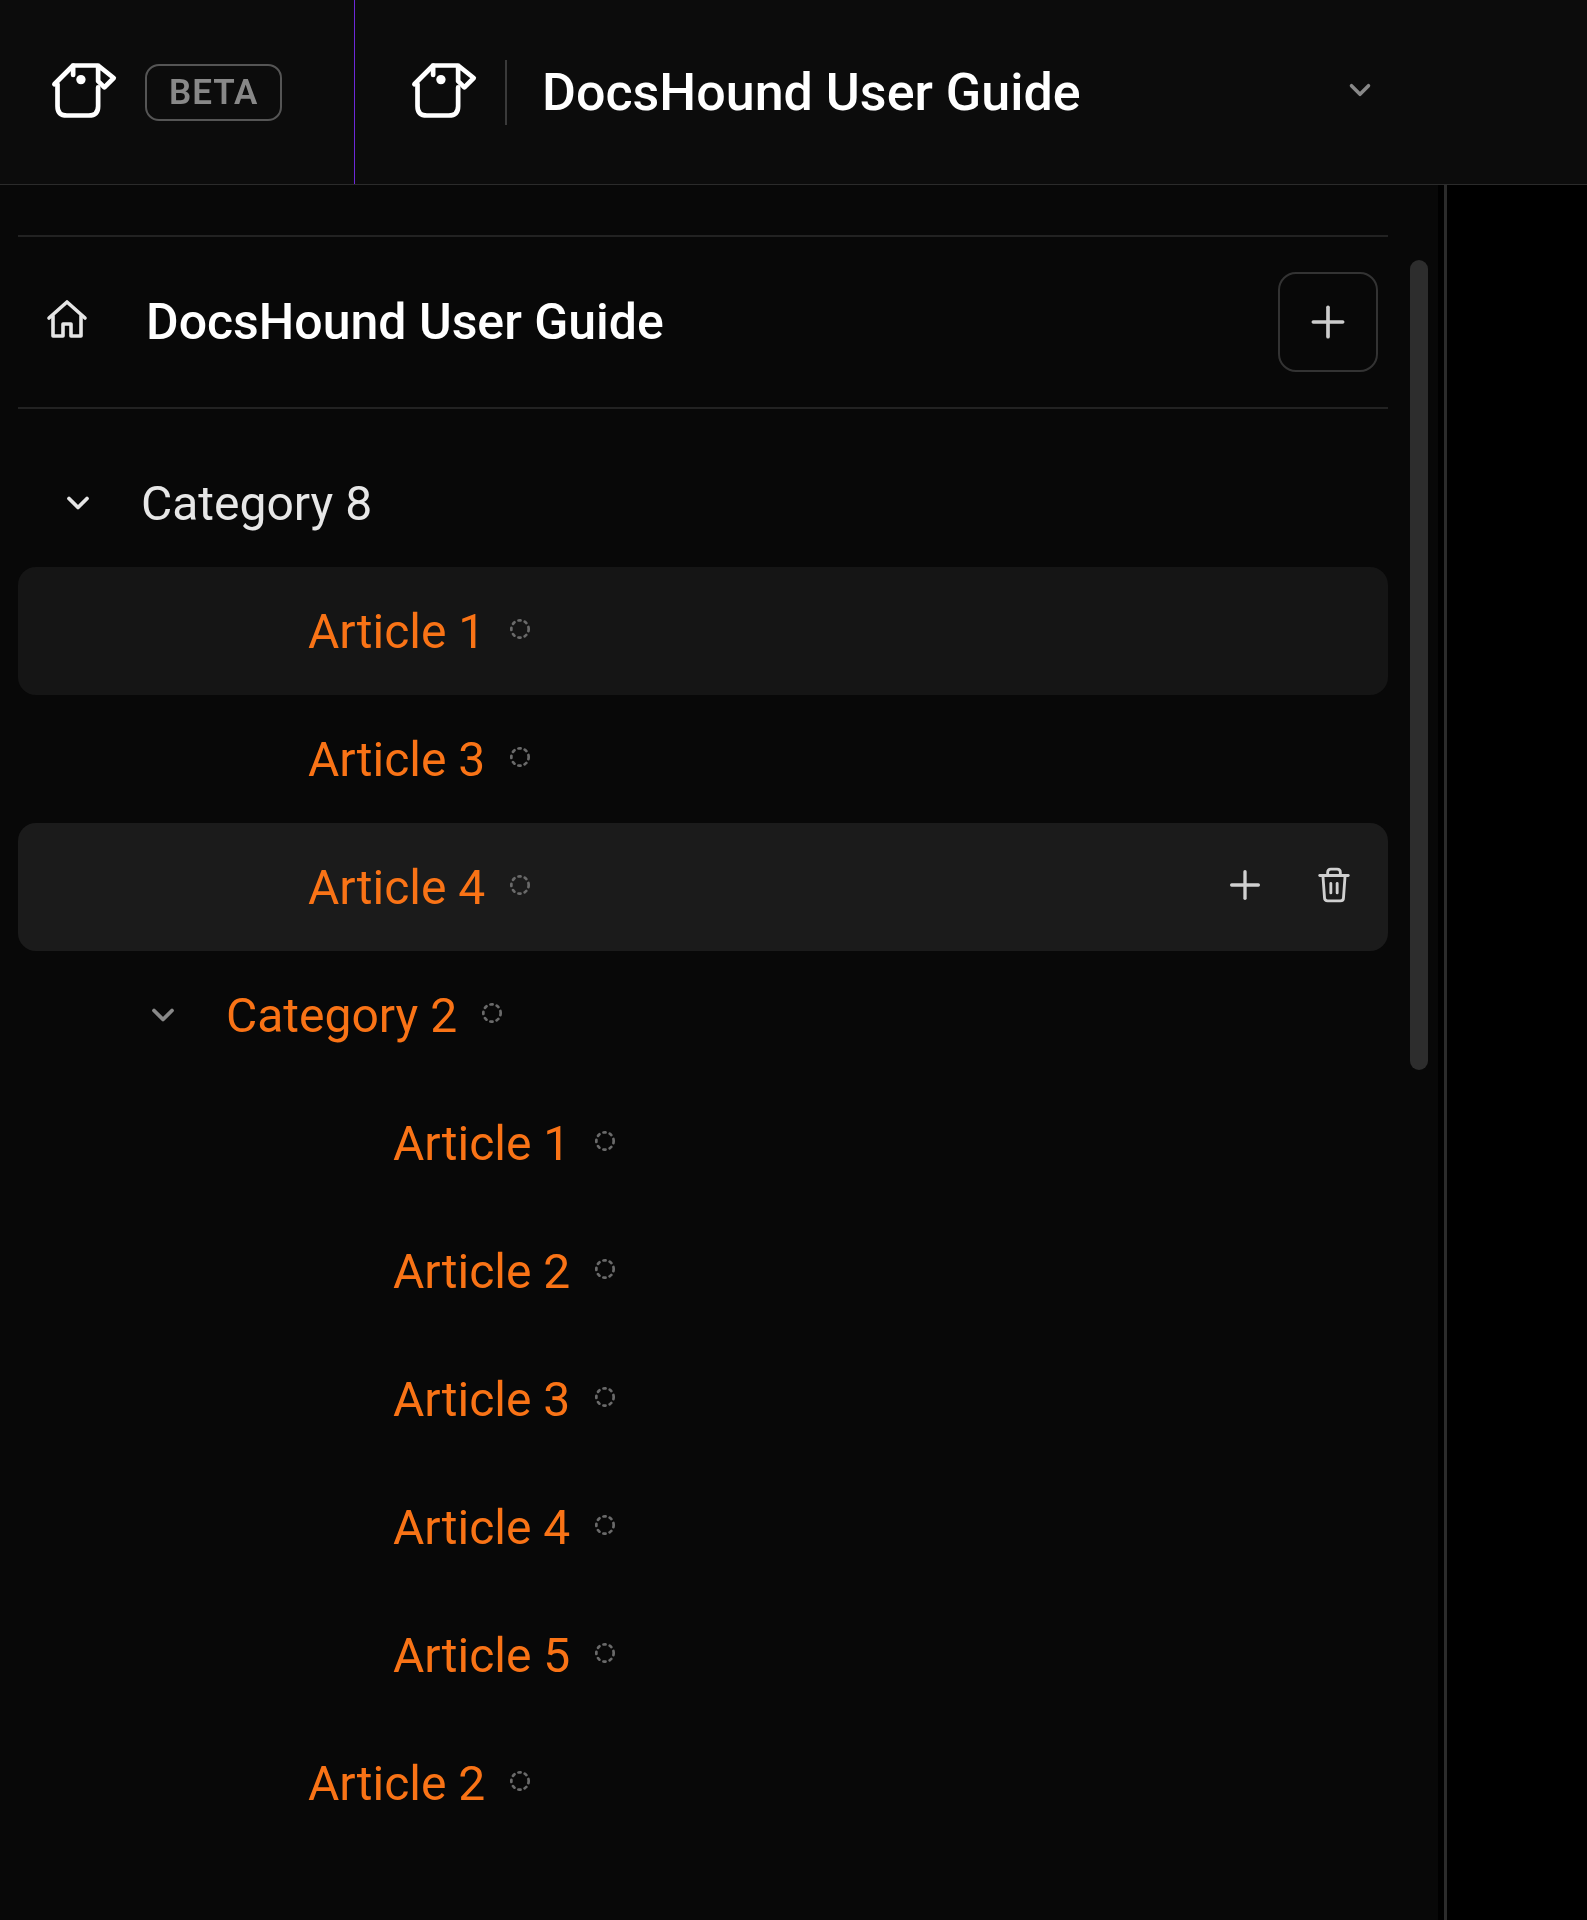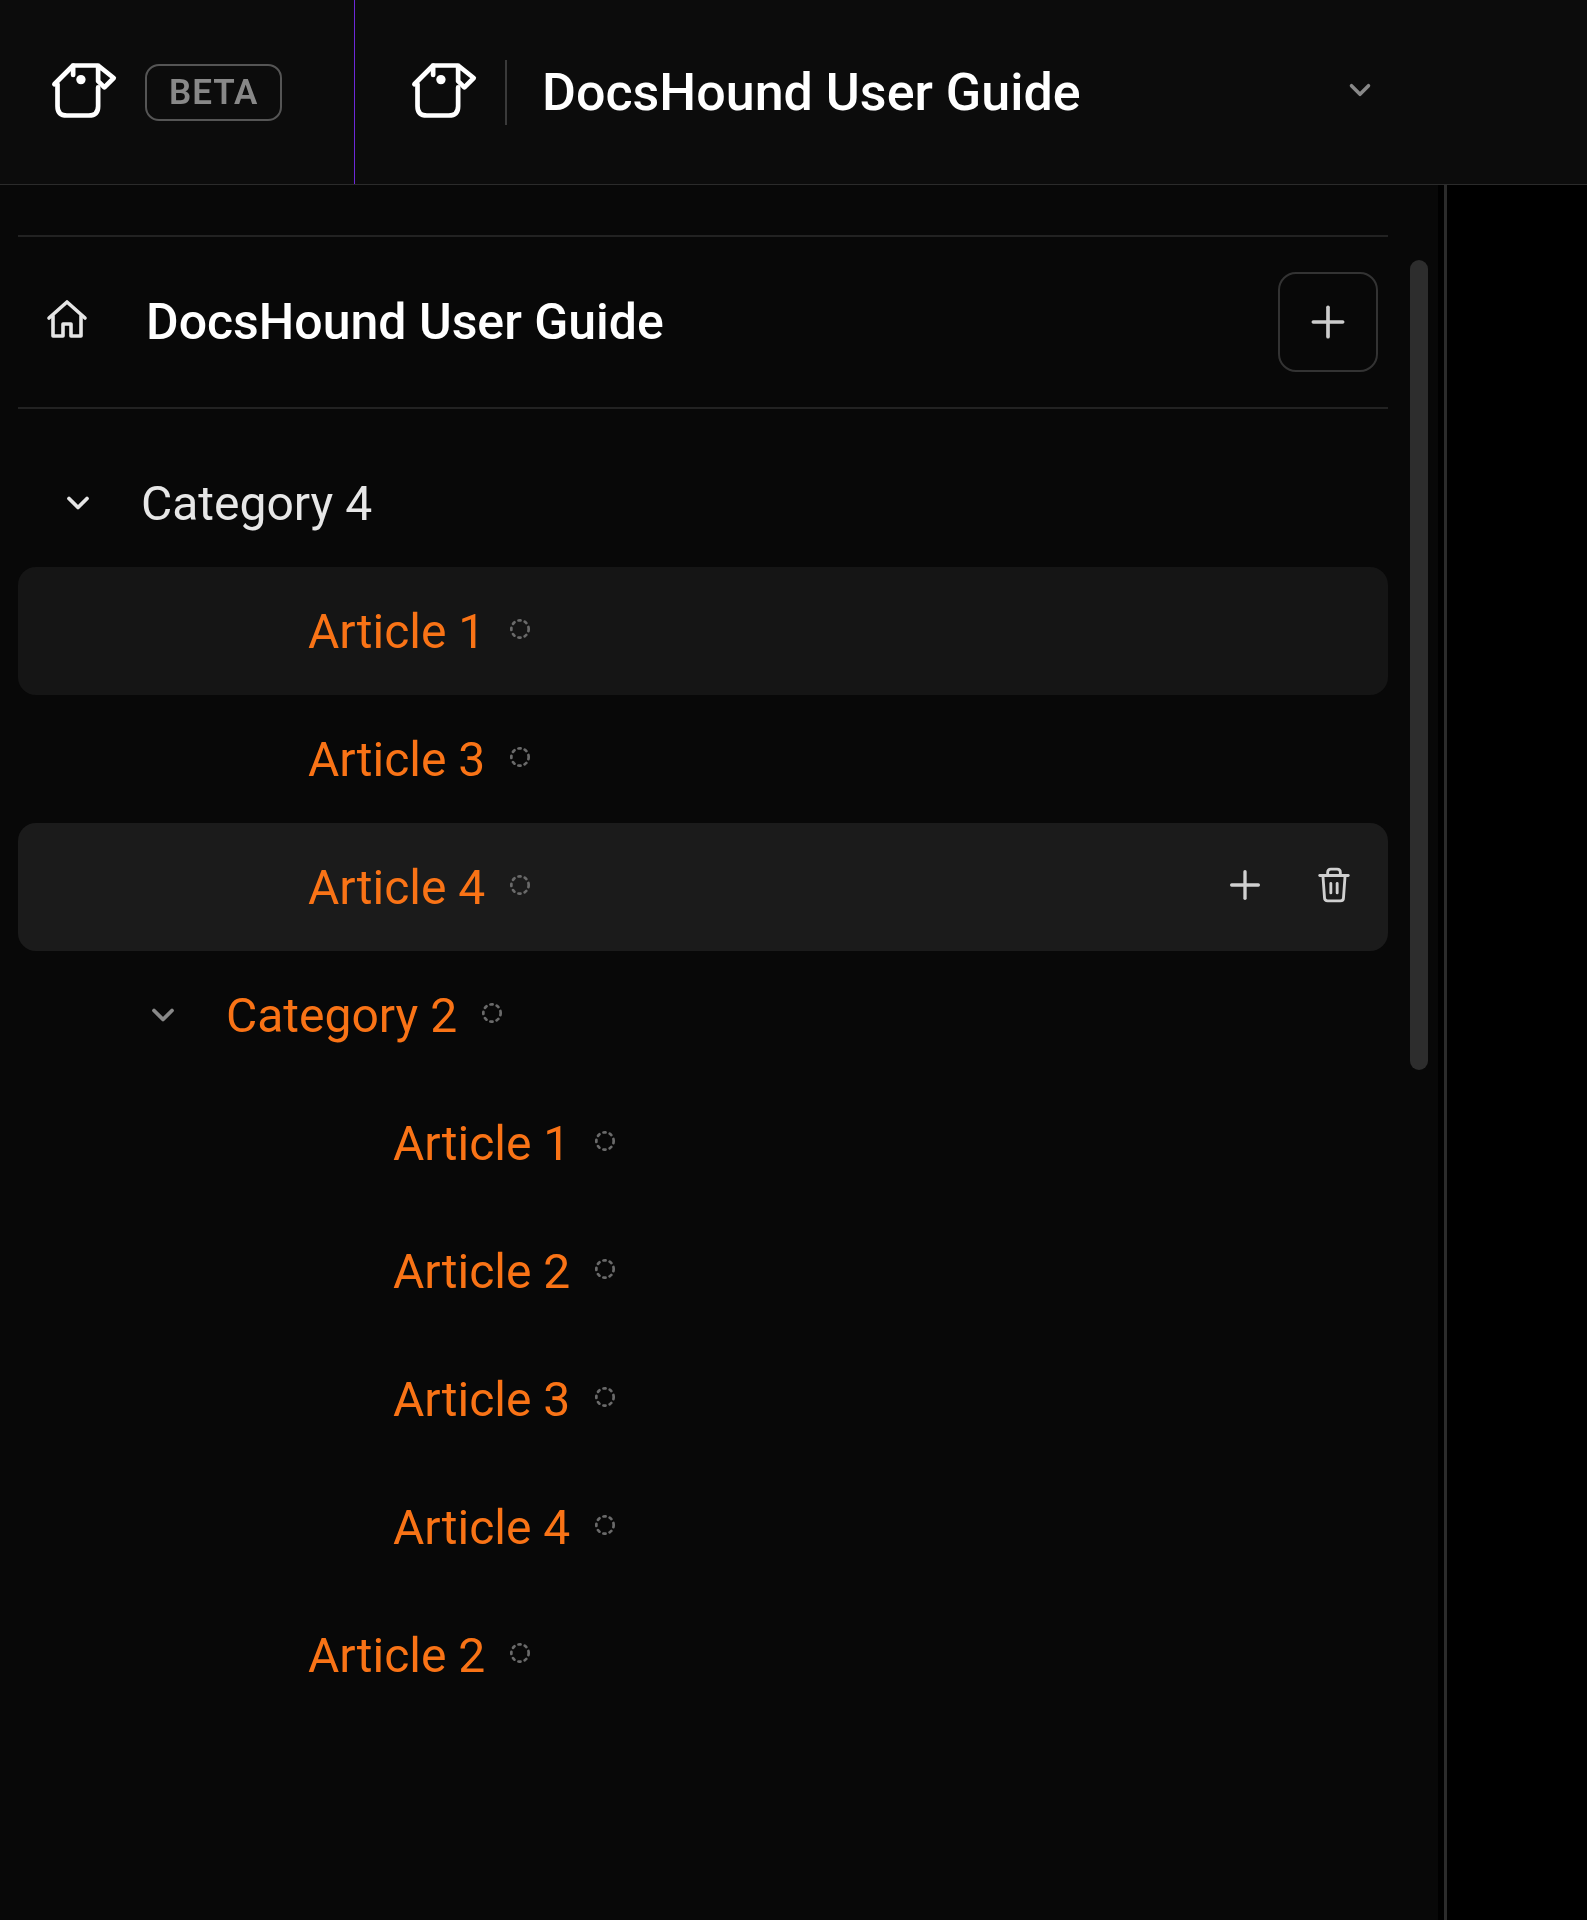--- a/index.html
+++ b/index.html
@@ -257,21 +257,21 @@
 
           <div class="divider"></div>
 
           <div class="tree" id="tree-root">
               <div class="tree-row" style="padding-left: 35px;">
                 <span class="chevron-cell" style="width: 50px; margin-right: 38px;">
                   <svg width="36" height="36" viewBox="0 0 24 24">
                     <polyline points="6 9 12 15 18 9" fill="none" stroke="#e5e5e5" stroke-width="2.5" stroke-linecap="round" stroke-linejoin="round"></polyline>
                   </svg>
                 </span>
-                <span class="tree-label">Category 4</span>
+                <span class="tree-label">Category 8</span>
               </div>
               <div class="tree-row highlight" style="padding-left: 120px;">
                 <span style="width: 170px; display: inline-block;"></span>
                 <span class="tree-label dim">Article 1</span>
                 <span class="dotted-circle"><svg width="26" height="26" viewBox="0 0 24 24">
                     <circle cx="12" cy="12" r="8" fill="none" stroke="#6a6a6a" stroke-width="2.5" stroke-dasharray="2 4" stroke-linecap="round"></circle>
                   </svg></span>
               </div>
               <div class="tree-row" style="padding-left: 120px;">
                 <span style="width: 170px; display: inline-block;"></span>
@@ -332,20 +332,27 @@
                     <circle cx="12" cy="12" r="8" fill="none" stroke="#6a6a6a" stroke-width="2.5" stroke-dasharray="2 4" stroke-linecap="round"></circle>
                   </svg></span>
               </div>
               <div class="tree-row" style="padding-left: 205px;">
                 <span style="width: 170px; display: inline-block;"></span>
                 <span class="tree-label dim">Article 4</span>
                 <span class="dotted-circle"><svg width="26" height="26" viewBox="0 0 24 24">
                     <circle cx="12" cy="12" r="8" fill="none" stroke="#6a6a6a" stroke-width="2.5" stroke-dasharray="2 4" stroke-linecap="round"></circle>
                   </svg></span>
               </div>
+              <div class="tree-row" style="padding-left: 205px;">
+                <span style="width: 170px; display: inline-block;"></span>
+                <span class="tree-label dim">Article 5</span>
+                <span class="dotted-circle"><svg width="26" height="26" viewBox="0 0 24 24">
+                    <circle cx="12" cy="12" r="8" fill="none" stroke="#6a6a6a" stroke-width="2.5" stroke-dasharray="2 4" stroke-linecap="round"></circle>
+                  </svg></span>
+              </div>
               <div class="tree-row" style="padding-left: 120px;">
                 <span style="width: 170px; display: inline-block;"></span>
                 <span class="tree-label dim">Article 2</span>
                 <span class="dotted-circle"><svg width="26" height="26" viewBox="0 0 24 24">
                     <circle cx="12" cy="12" r="8" fill="none" stroke="#6a6a6a" stroke-width="2.5" stroke-dasharray="2 4" stroke-linecap="round"></circle>
                   </svg></span>
               </div>
             </div>
 
         </div>

